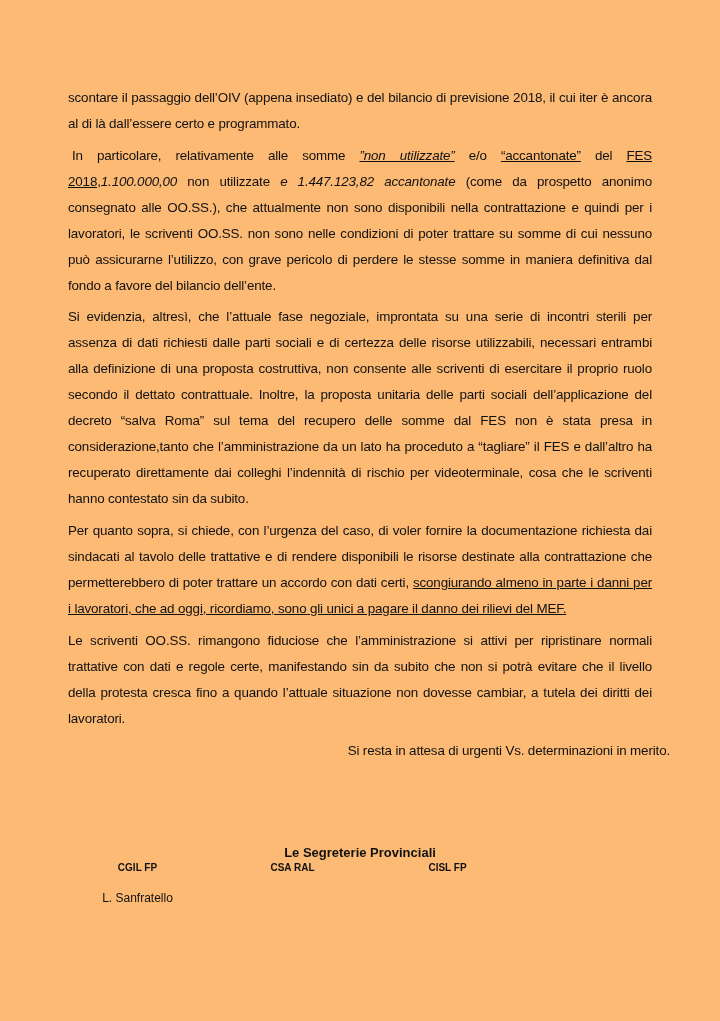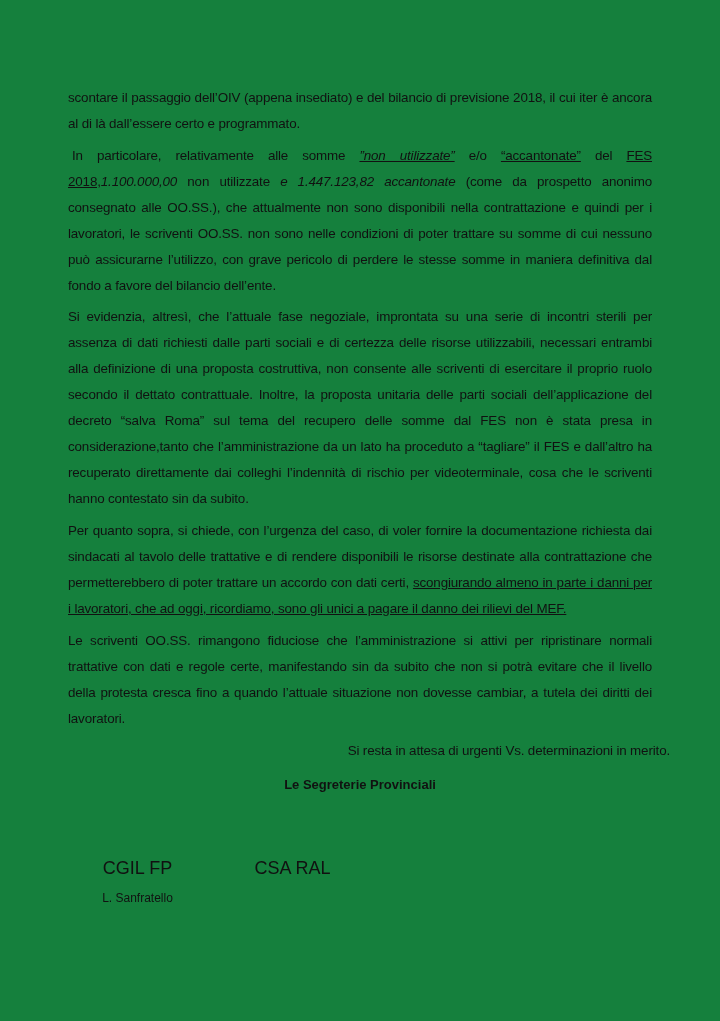--- a/index.html
+++ b/index.html
@@ -1,35 +1,35 @@
 <!DOCTYPE html>
 <html><head>
 <meta charset="utf-8">
 <style>
   html, body { margin: 0; padding: 0; background: #ffffff; }
   body { width: 720px; height: 1021px; position: relative; overflow: hidden;
          font-family: "Liberation Sans", sans-serif; color: #111; }
-  .page { position: absolute; left: 0; top: 0; width: 720px; height: 1021px; background:#15803d; }
+  .page { position: absolute; left: 0; top: 0; width: 720px; height: 1021px; background:#fdba74; }
   .body-text { position: absolute; left: 68px; width: 584px; font-size: 13.4px; line-height: 26px;
                text-align: justify; letter-spacing: -0.15px; }
   .para { margin: 0; }
   .p1 { top: 85px; }
   .p2 { top: 143px; }
   .p3 { top: 304px; }
   .p4 { top: 518px; }
   .p5 { top: 628px; }
   .p6 { top: 738px; left: 110px; width: 560px; text-align: right; }
   .u { text-decoration: underline; }
   .i { font-style: italic; }
   .indent1 { padding-left: 4px; }
-  .closing { position: absolute; top: 777px; left: 0; width: 720px; text-align: center;
+  .closing { position: absolute; top: 845px; left: 0; width: 720px; text-align: center;
              font-size: 13px; font-weight: bold; }
   .sigs { position: absolute; top: 858px; left: 60px; width: 620px; display: flex; }
   .sig { flex: 1; text-align: center; }
-  .sig-org { font-size: 18px; font-weight: normal; height: 30px; line-height: 20px; }
+  .sig-org { font-size: 10px; font-weight: bold; height: 30px; line-height: 20px; }
   .sig-names { font-size: 12px; line-height: 20px; }
 </style>
 </head>
 <body>
 
 <div class="page">
 
   <p class="body-text para p1">scontare il passaggio dell’OIV (appena insediato) e del bilancio di previsione 2018, il cui iter è ancora al di là dall’essere certo e programmato.</p>
 
   <p class="body-text para p2"><span class="indent1">In particolare, relativamente alle somme </span><span class="u i">”non utilizzate”</span><span> e/o </span><span class="u">“accantonate”</span><span> del </span><span class="u">FES 2018,</span><span class="i">1.100.000,00</span><span> non utilizzate </span><span class="i">e </span><span class="i">1.447.123,82 accantonate</span><span> (come da  prospetto anonimo consegnato alle OO.SS.), che attualmente non sono disponibili nella contrattazione e quindi per i lavoratori, le scriventi OO.SS. non sono nelle condizioni di poter trattare su somme di cui nessuno può assicurarne l’utilizzo, con grave pericolo di perdere le stesse somme in maniera definitiva dal fondo a favore del bilancio dell’ente.</span></p>
@@ -46,18 +46,19 @@
 
   <div class="sigs">
     <div class="sig">
       <div class="sig-org">CGIL FP</div>
       <div class="sig-names">L. Sanfratello</div>
     </div>
     <div class="sig">
       <div class="sig-org">CSA RAL</div>
     </div>
     <div class="sig">
+      <div class="sig-org">CISL FP</div>
     </div>
     <div class="sig">
     </div>
   </div>
 
 </div>
 
 </body></html>

